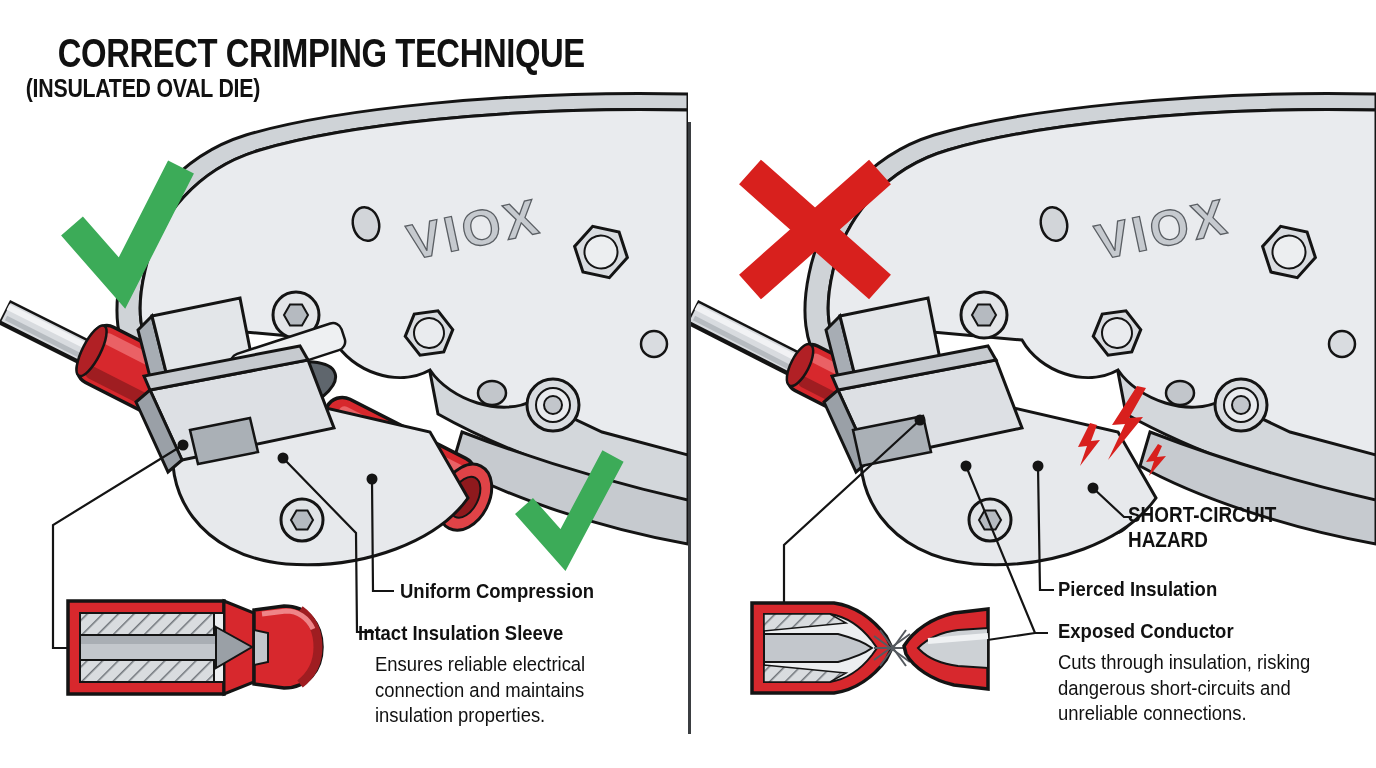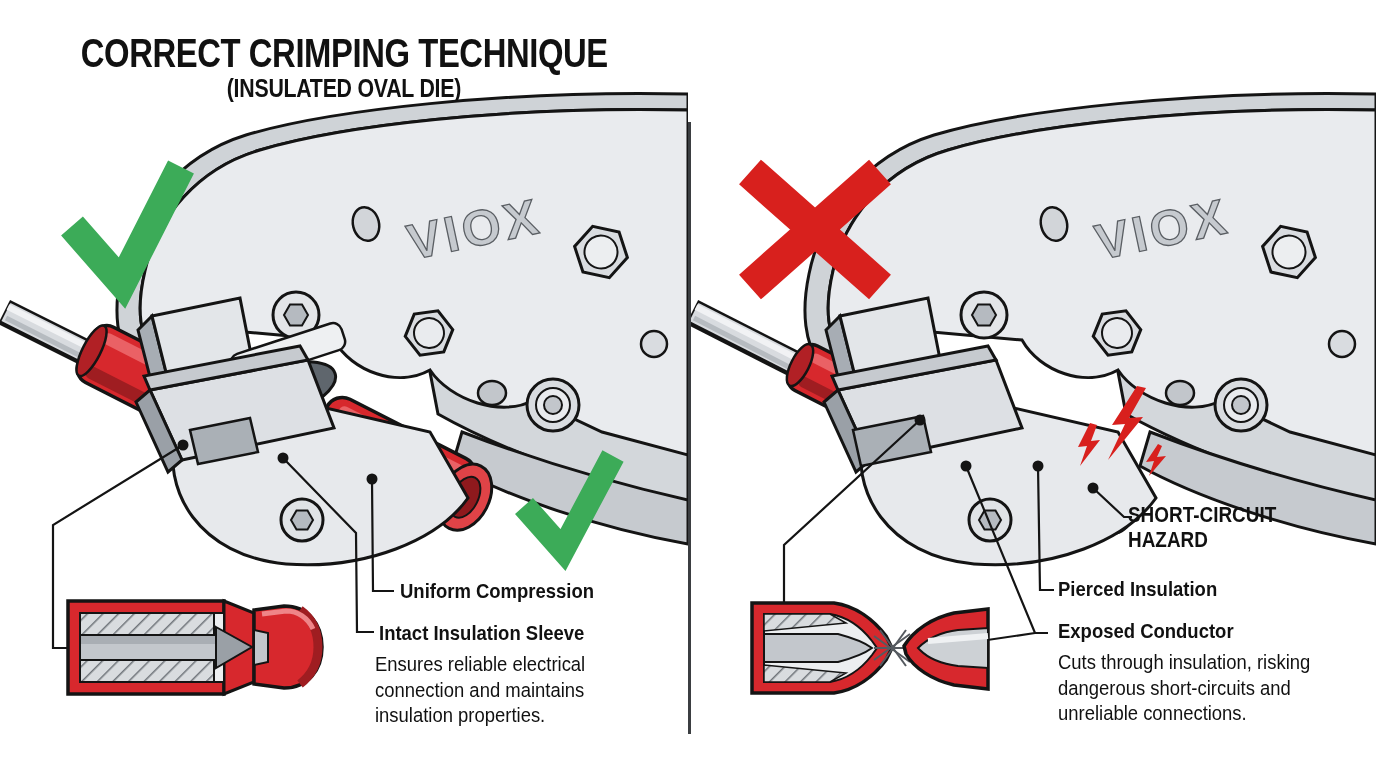--- a/index.html
+++ b/index.html
@@ -3,21 +3,21 @@
 <meta charset="utf-8">
 <style>
   html,body{margin:0;padding:0;background:#ffffff;}
   body{width:1376px;height:768px;position:relative;overflow:hidden;
        font-family:"Liberation Sans","DejaVu Sans",sans-serif;color:#111;}
   .stage{position:absolute;inset:0;}
   .panel-svg{position:absolute;top:0;width:688px;height:768px;}
   #svg-left{left:0;}
   #svg-right{left:688px;}
   .divider{position:absolute;left:688px;top:122px;width:3px;height:612px;background:#3b3e41;}
-  .titleblock{position:absolute;top:33px;text-align:center;line-height:1.02;}
+  .titleblock{position:absolute;top:33px;text-align:left;line-height:1.02;}
   #title-left{left:0;width:688px;}
   #title-right{left:688px;width:688px;}
   .big-title{font-size:40px;font-weight:bold;letter-spacing:-0.5px;}
   .sub-title{font-size:26px;font-weight:bold;margin-top:1px;letter-spacing:-0.3px;}
   .cond{display:inline-block;transform:scaleX(0.82);transform-origin:center;white-space:nowrap;}
   .lbl{position:absolute;font-weight:bold;font-size:21px;white-space:nowrap;}
   .lbl > span{display:inline-block;transform:scaleX(0.88);transform-origin:left center;}
   .desc{position:absolute;font-size:20.5px;font-weight:normal;line-height:1.25;
         transform:scaleX(0.90);transform-origin:left top;}
   .hazlbl{position:absolute;font-weight:bold;font-size:21.5px;line-height:1.18;
@@ -278,21 +278,21 @@
 <div class="divider"></div>
 
 <div class="titleblock" id="title-left">
   <div class="big-title"><span class="cond">CORRECT CRIMPING TECHNIQUE</span></div>
   <div class="sub-title"><span class="cond">(INSULATED OVAL DIE)</span></div>
 </div>
 
 <div class="lbl" style="left:400px;top:579px;">
   <span>Uniform Compression</span>
 </div>
-<div class="lbl" style="left:379px;top:621px;">
+<div class="lbl" style="left:358px;top:621px;">
   <span>Intact Insulation Sleeve</span>
 </div>
 <div class="desc" style="left:375px;top:651px;width:278px;">Ensures reliable electrical connection and maintains insulation properties.</div>
 
 <div class="hazlbl" style="left:1128px;top:503px;">
   <div>SHORT-CIRCUIT</div>
   <div>HAZARD</div>
 </div>
 <div class="lbl" style="left:1058px;top:619px;">
   <span>Exposed Conductor</span>

